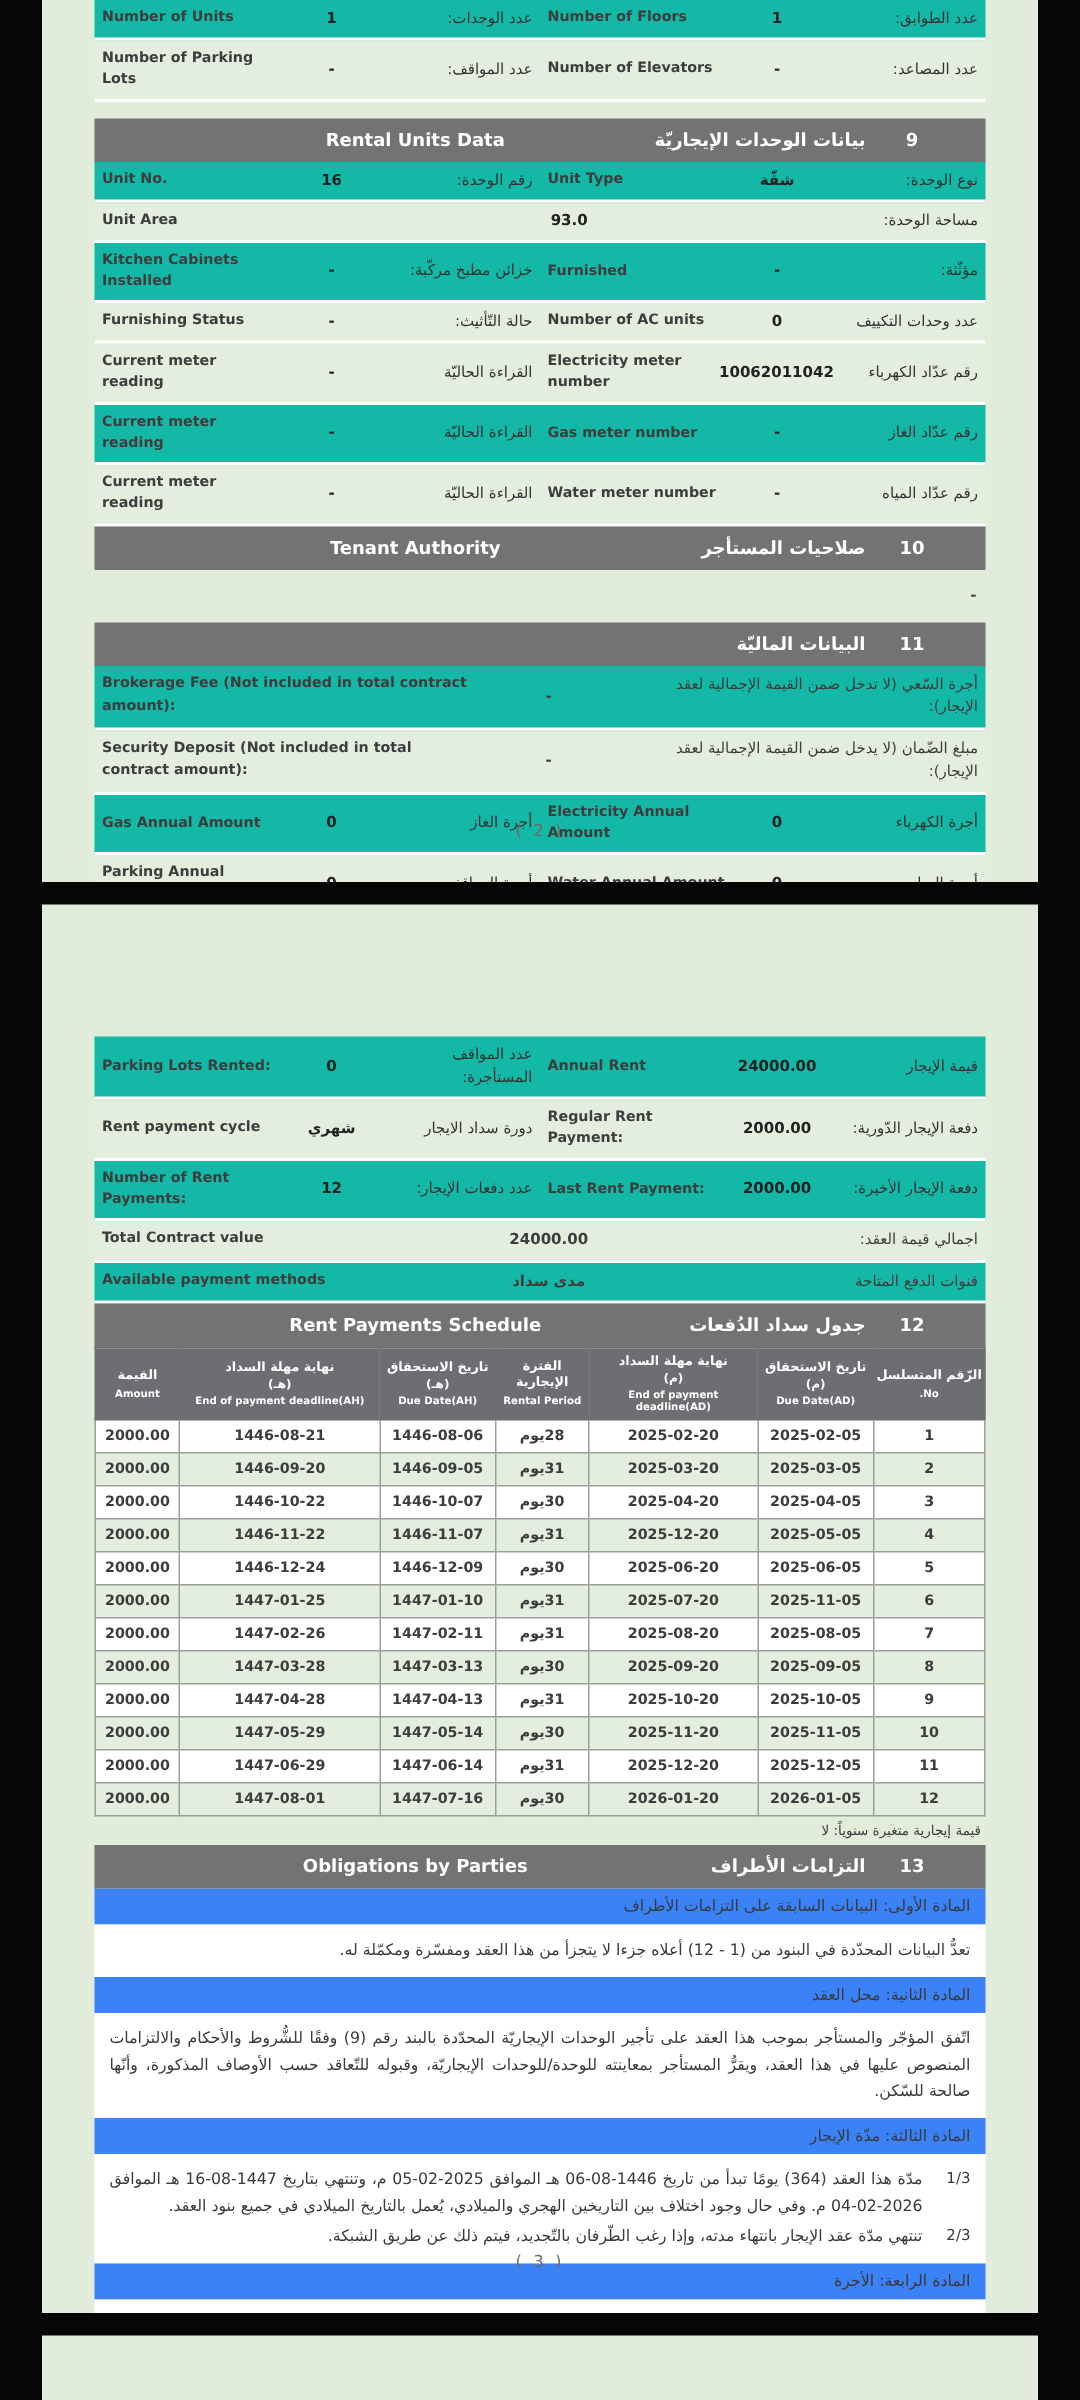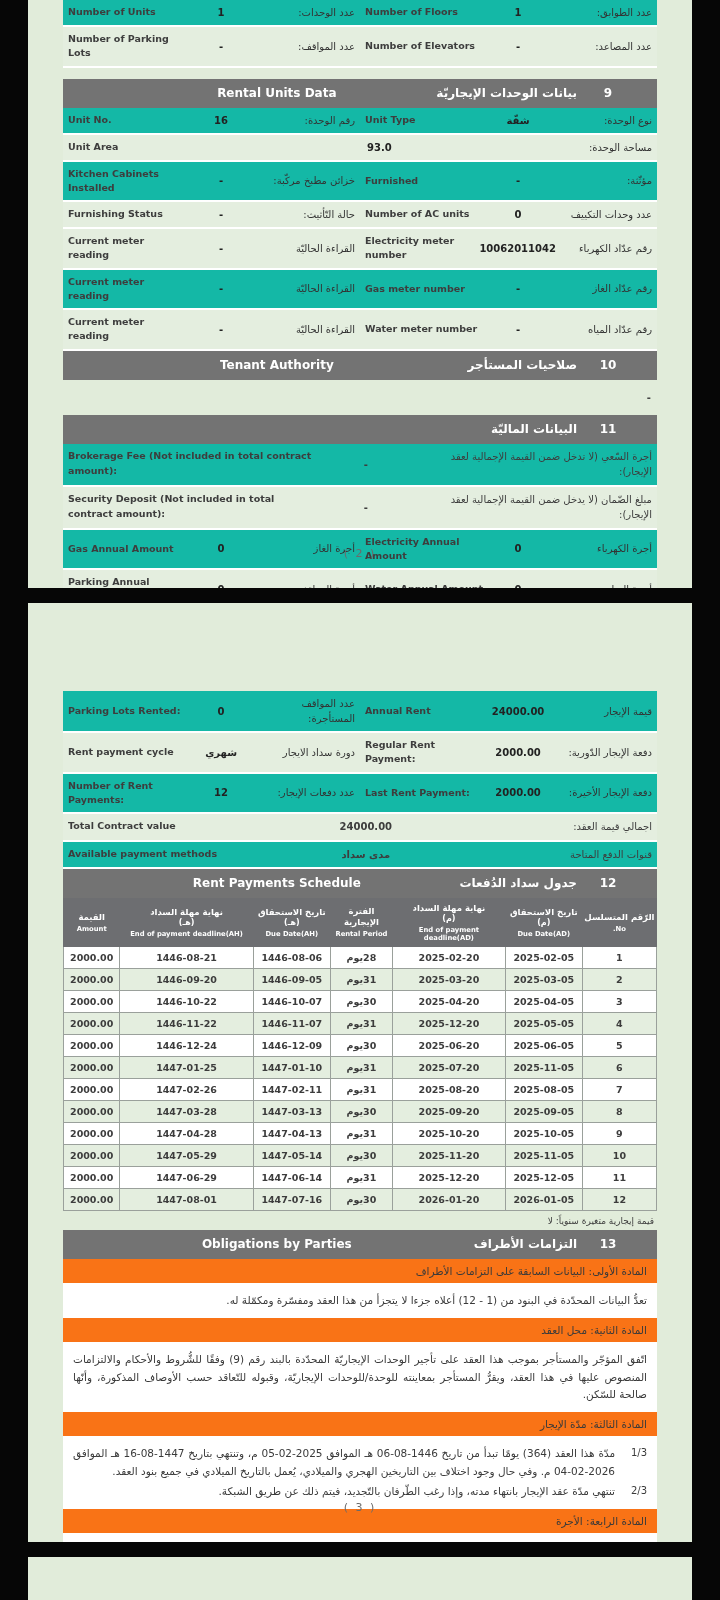--- a/index.html
+++ b/index.html
@@ -40,21 +40,21 @@
   #schedule{width:100%;border-collapse:collapse;table-layout:fixed;}
   #schedule th{background:#6d6e71;color:#fff;padding:4px 1px;vertical-align:middle;border:1px solid #6d6e71;}
   #schedule .th-ar{font-size:8.5px;font-weight:bold;direction:rtl;line-height:1.3;}
   #schedule .th-sub{font-size:8px;line-height:1.2;}
   #schedule .th-en{font-size:6.8px;font-weight:bold;margin-top:2px;line-height:1.2;}
   #schedule td{border:1px solid #9aa09b;text-align:center;font-size:9.5px;font-weight:bold;color:#3c3c3c;padding:5px 1px;background:#fff;}
   #schedule tr.green td{background:#e4eedf;}
   .note{text-align:right;direction:rtl;font-size:9px;color:#3d3d3d;padding:5px 3px 4px;}
 
   
-  .ob-head{background:#f97316;direction:rtl;text-align:right;font-size:10.5px;padding:6px 10px;color:#3a3a3a;}
+  .ob-head{background:#3b82f6;direction:rtl;text-align:right;font-size:10.5px;padding:6px 10px;color:#3a3a3a;}
   .ob-body{background:#fff;padding:6px 10px;}
   .ob-item{display:flex;direction:rtl;margin:3px 0;}
   .ob-num{width:32px;flex:none;font-size:10px;padding-top:2px;color:#3a3a3a;}
   .ob-text{flex:1;font-size:10.5px;color:#3a3a3a;text-align:justify;line-height:1.65;}
 </style>
 </head>
 <body>
 
 <div>
 

